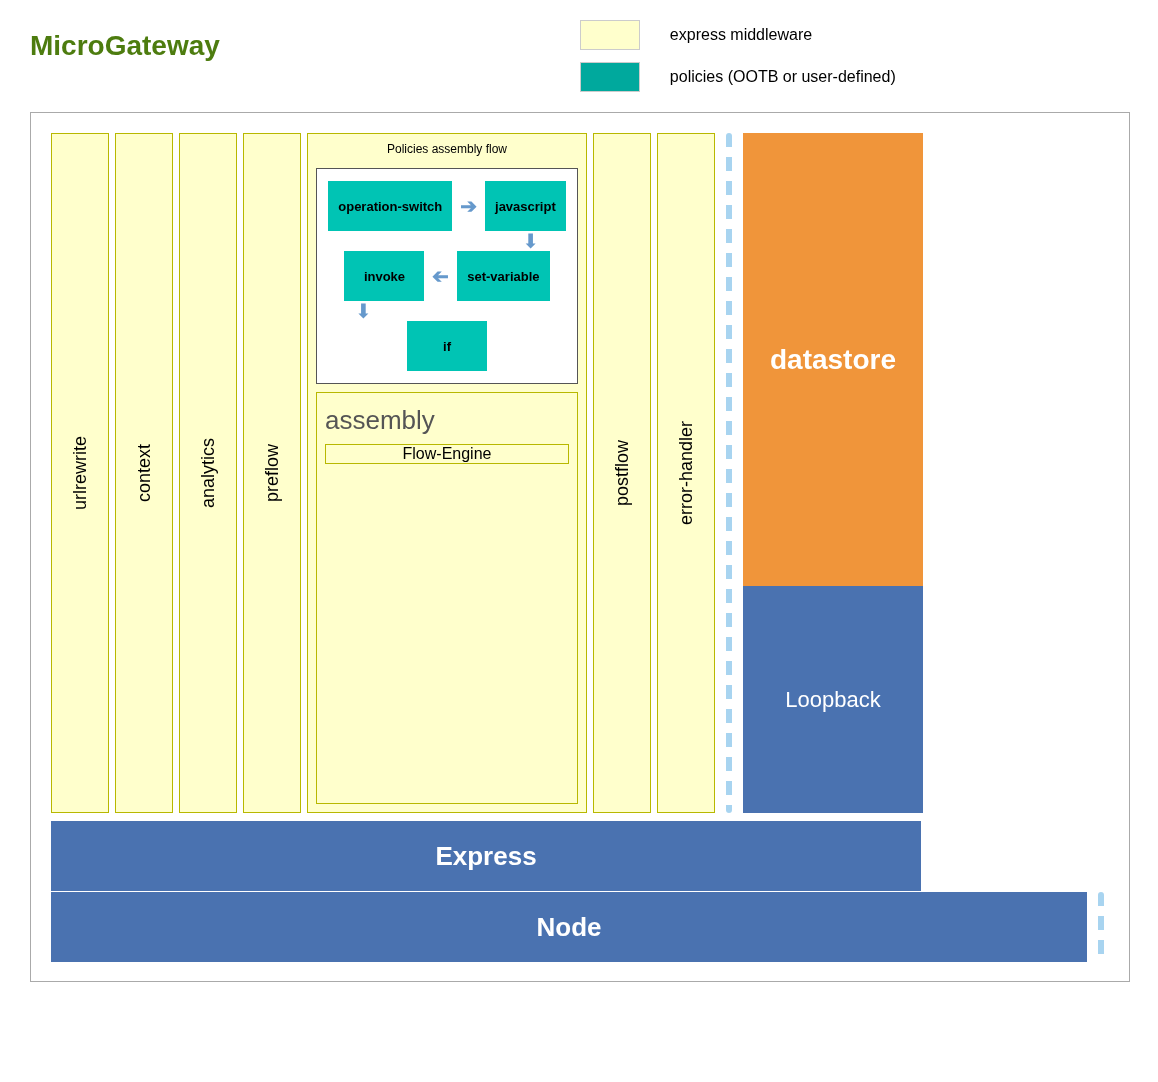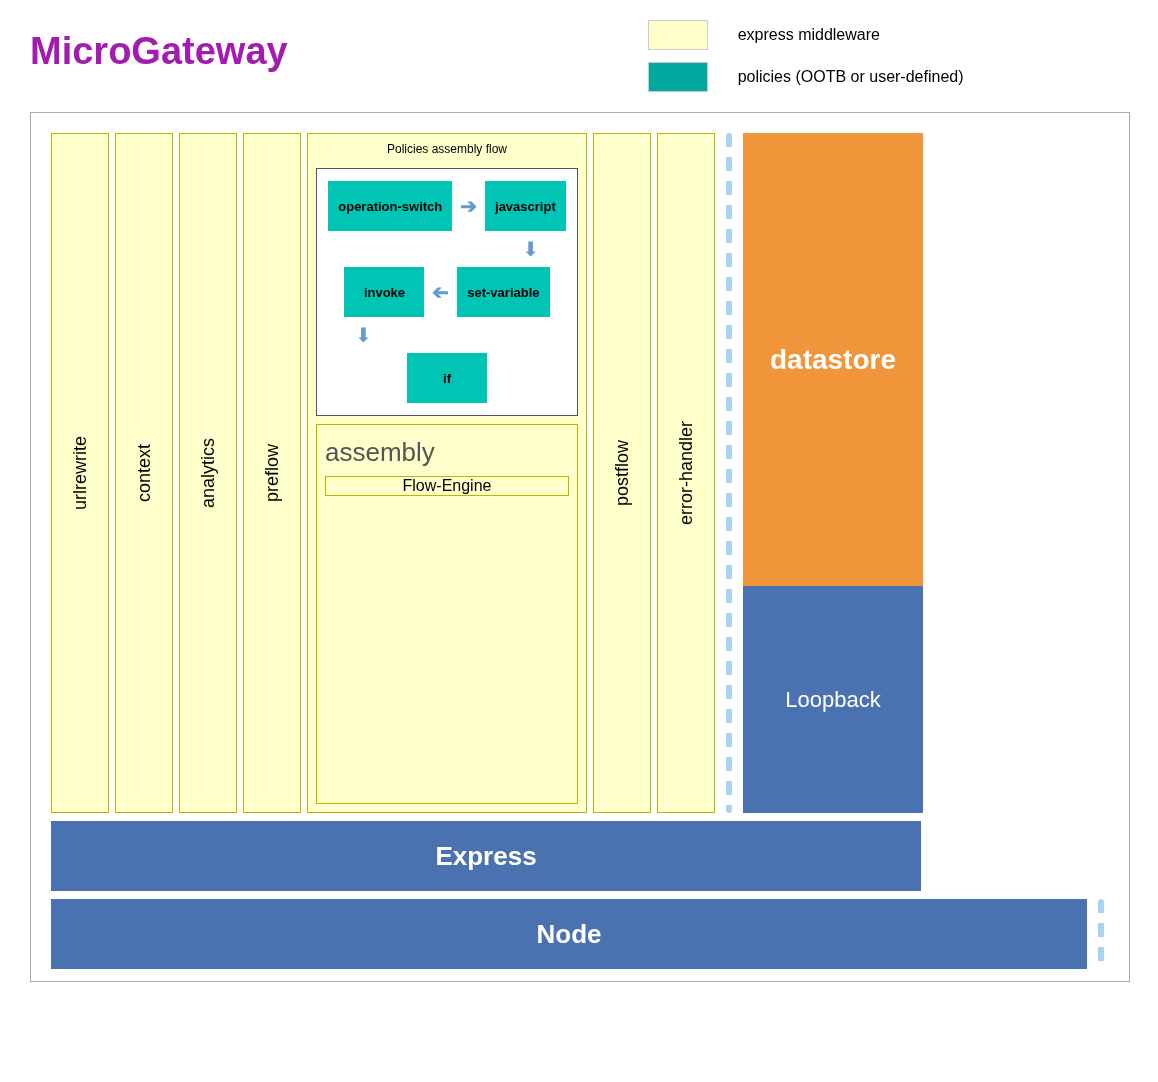--- a/index.html
+++ b/index.html
@@ -15,23 +15,23 @@
       padding: 20px 30px;
     }
 
     
     .header {
       display: flex;
       align-items: flex-start;
       margin-bottom: 20px;
     }
     .title {
-      font-size: 38px;
-      font-weight: bold;
-      color: #a21caf;
+      font-size: 28px;
+      font-weight: bold;
+      color: #4d7c0f;
       margin-right: 60px;
       margin-top: 10px;
     }
     .legend {
       display: flex;
       flex-direction: column;
       gap: 12px;
       margin-left: 300px;
     }
     .legend-item {
@@ -96,21 +96,21 @@
       margin-bottom: 4px;
     }
 
     
     .policies-flow-box {
       border: 1px solid #555;
       background: #fff;
       padding: 12px 10px;
       display: flex;
       flex-direction: column;
-      gap: 8px;
+      gap: 0;
       align-items: center;
     }
 
     .flow-row {
       display: flex;
       align-items: center;
       gap: 8px;
     }
 
     .policy-box {
@@ -365,21 +365,21 @@
         <div class="datastore-box">
           <span>datastore</span>
         </div>
         <div class="loopback-box">
           <span>Loopback</span>
         </div>
       </div>
 
     </div>
 
-    <div style="display: flex; flex-direction: row; gap: 6px; align-items: center; height: 70px; margin-bottom: 8px;">
+    <div style="display: flex; flex-direction: row; gap: 6px; align-items: center; height: 70px; margin-bottom: 1px;">
       <div class="express-bar">
         <span>Express</span>
       </div>
 
       <div style="width: 16px; display:flex; align-items:center; justify-content:center;">
         <div class="dashed-short" style="height: 100%;"></div>
       </div>
     </div>
 
     <div style="display: flex; flex-direction: row; gap: 6px; align-items: stretch; height: 70px;">

